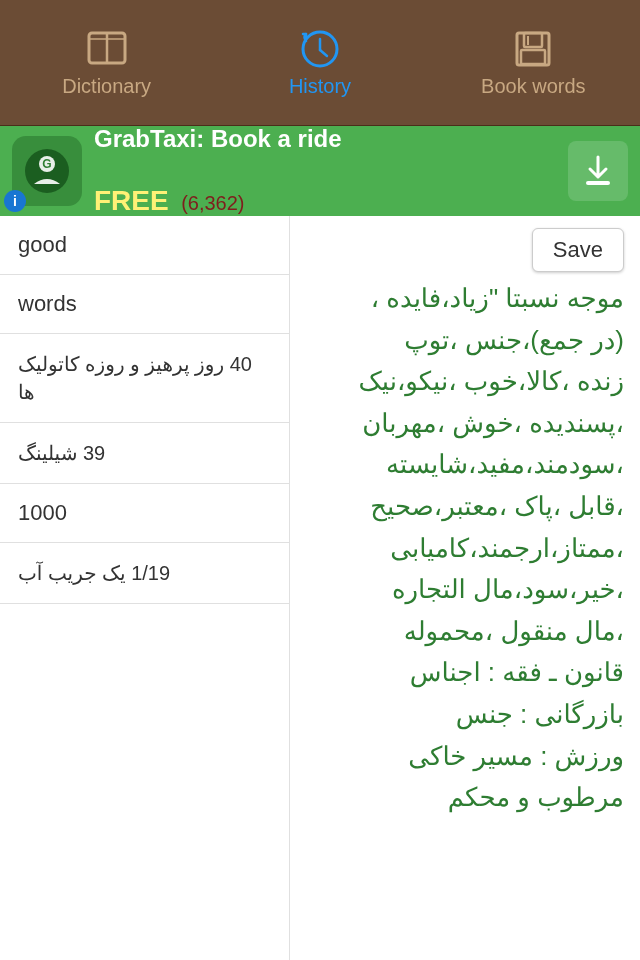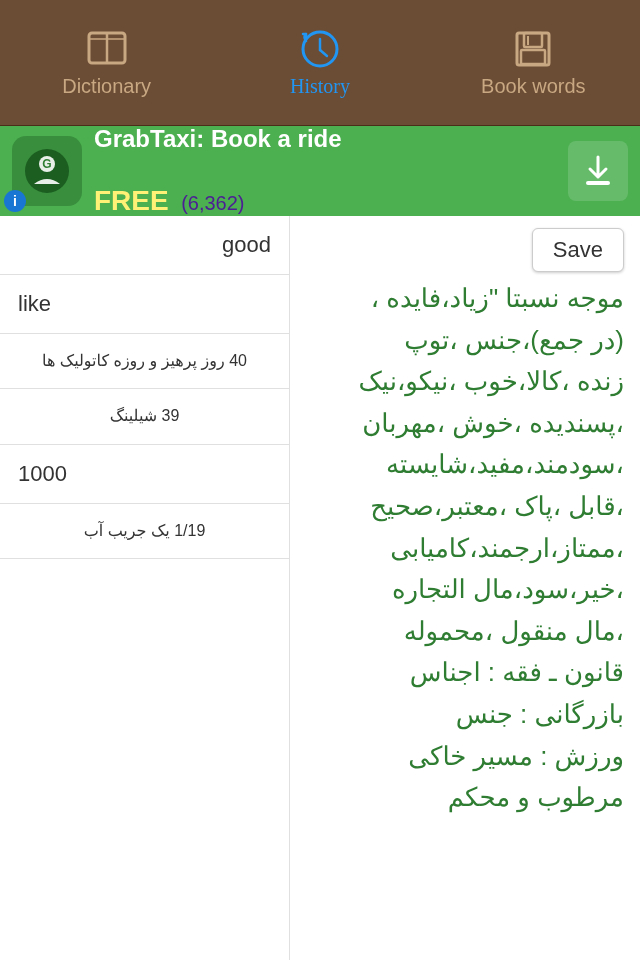--- a/index.html
+++ b/index.html
@@ -41,21 +41,20 @@
       height: 44px;
       display: flex;
       align-items: center;
       justify-content: center;
     }
     .tab-label {
       font-size: 20px;
     }
     .tab-item.active .tab-label {
       color: #2196F3;
-      font-family: Liberation Serif, serif;
     }
 
     
     .ad-banner {
       width: 640px;
       height: 90px;
       background: #4caf50;
       display: flex;
       align-items: center;
       position: relative;
@@ -86,21 +85,21 @@
       font-size: 24px;
       font-weight: bold;
       color: white;
     }
     .ad-free {
       color: #fff176;
       font-weight: bold;
       font-size: 28px;
     }
     .ad-count {
-      color: #4c1d95;
+      color: #7f1d1d;
       font-size: 20px;
       margin-left: 8px;
     }
     .ad-download {
       width: 60px;
       height: 60px;
       background: #66bb6a;
       border-radius: 8px;
       margin-right: 12px;
       display: flex;
@@ -149,26 +148,25 @@
     .history-item {
       padding: 16px 18px;
       border-bottom: 1px solid #e0e0e0;
       font-size: 22px;
       color: #333;
       cursor: pointer;
       background: white;
     }
     .history-item.selected {
       background: white;
-      text-align: right;
     }
     .history-item-rtl {
-      text-align: center;
+      text-align: left;
       direction: rtl;
-      font-size: 16px;
+      font-size: 20px;
       line-height: 1.4;
     }
 
     
     .definition-panel {
       flex: 1;
       height: 100%;
       background: white;
       padding: 12px 16px;
       overflow-y: auto;
@@ -266,21 +264,21 @@
   </div>
 </div>
 
 <div class="main-content">
 
   <div class="history-list">
     <div class="history-item selected">
       <span>good</span>
     </div>
     <div class="history-item">
-      <span>like</span>
+      <span>words</span>
     </div>
     <div class="history-item history-item-rtl">
       <span>40 روز پرهیز و روزه کاتولیک ها</span>
     </div>
     <div class="history-item history-item-rtl">
       <span>39 شیلینگ</span>
     </div>
     <div class="history-item">
       <span>1000</span>
     </div>

